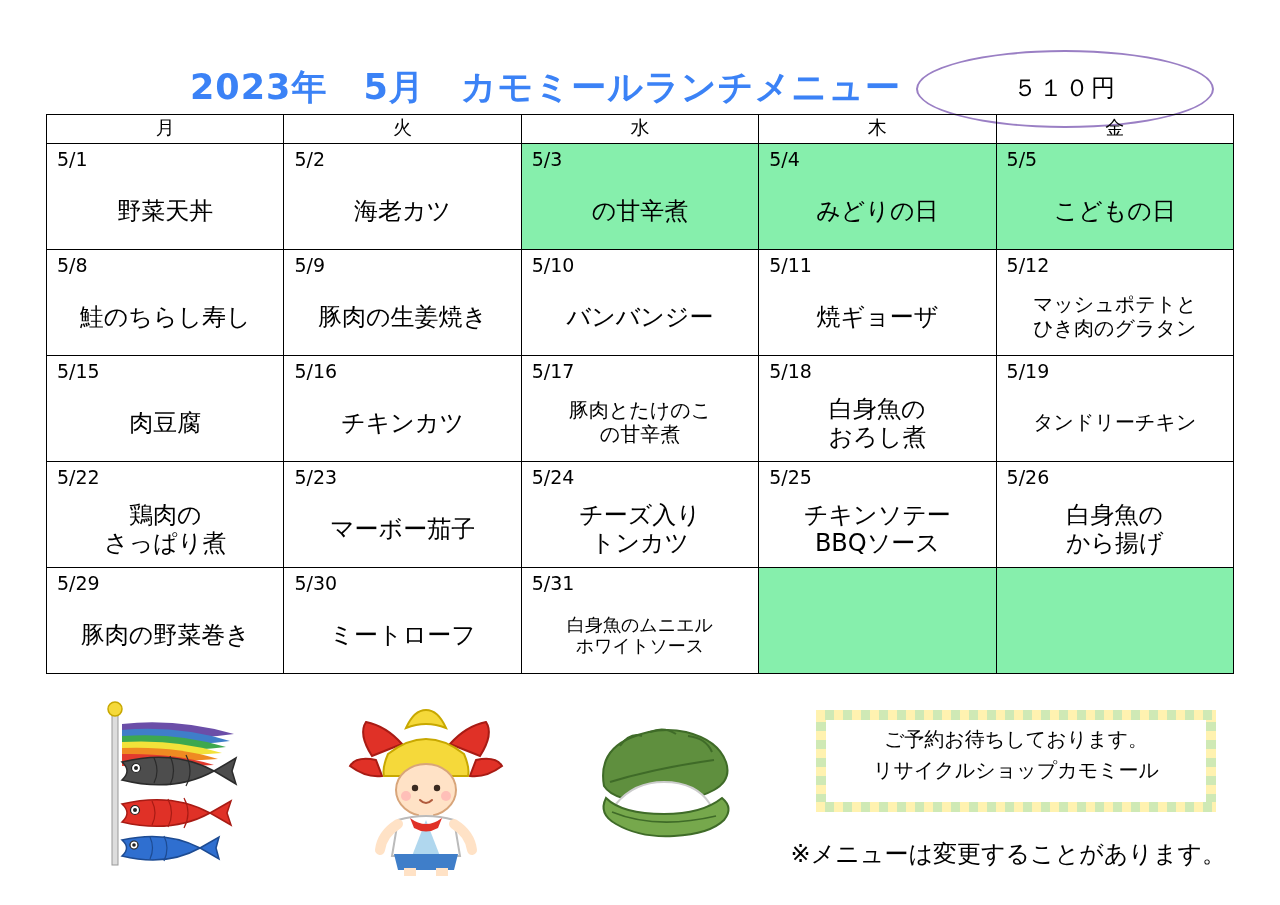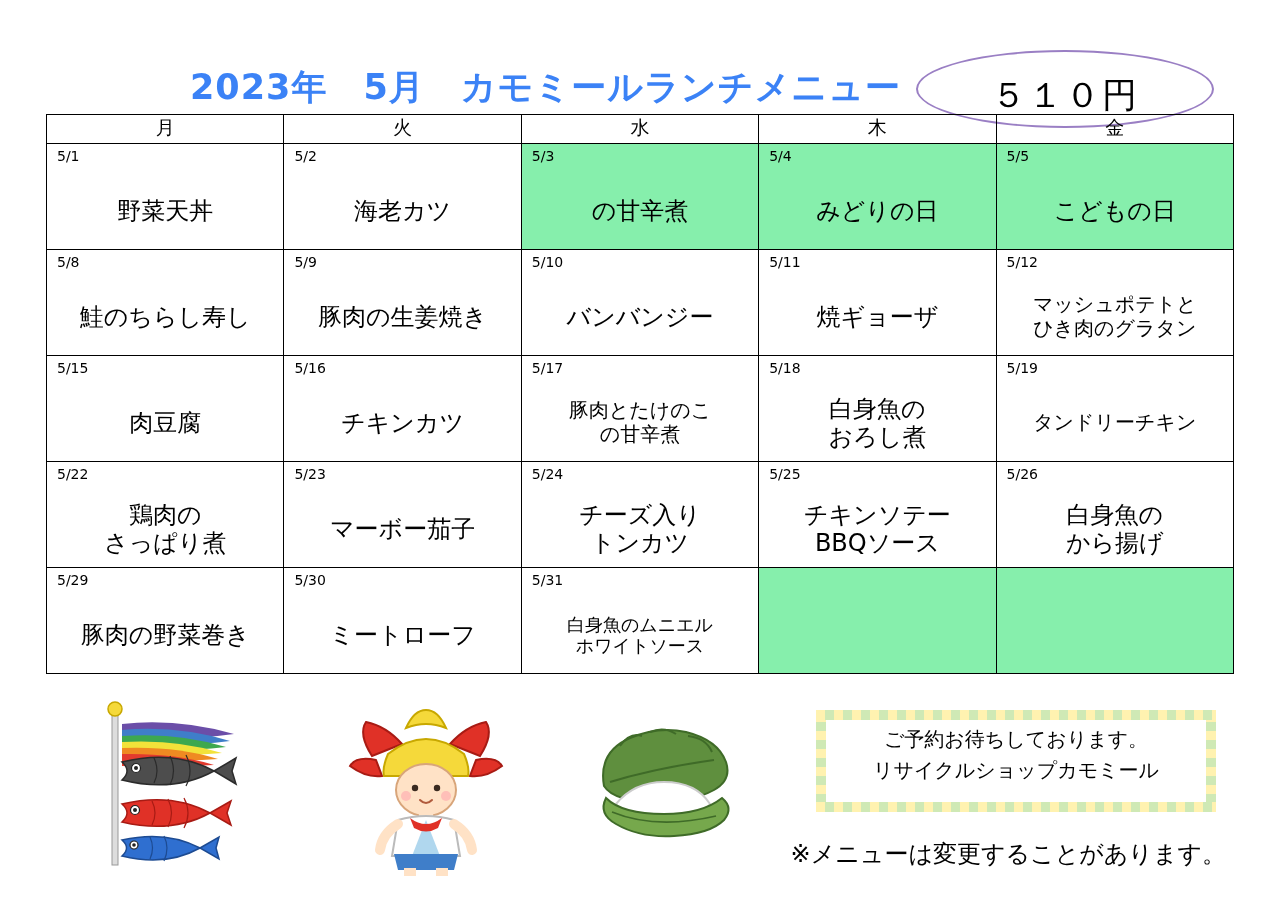--- a/index.html
+++ b/index.html
@@ -46,21 +46,21 @@
     border: 2px solid #9a7fc4;
     border-radius: 50%;
     box-sizing: border-box;
   }
   .price-text {
     position: absolute;
     left: 916px;
     top: 44px;
     width: 298px;
     text-align: center;
-    font-size: 35px;
+    font-size: 24px;
     letter-spacing: 2px;
     font-family: Liberation Sans, sans-serif;
   }
 
   
   .cal-wrap {
     position: absolute;
     left: 46px;
     top: 114px;
     width: 1188px;
@@ -83,21 +83,21 @@
     font-family: "DejaVu Sans", "Liberation Sans", sans-serif;
   }
   td.day-cell {
     height: 105px;
     position: relative;
   }
   td.holiday, td.empty {
     background: #86efac;
   }
   .date-label {
-    font-size: 14px;
+    font-size: 19px;
     padding: 4px 0 0 10px;
     text-align: left;
     font-family: "DejaVu Sans", "Liberation Sans", sans-serif;
   }
   .menu-label {
     position: absolute;
     left: 0;
     right: 0;
     top: 34px;
     height: 66px;

